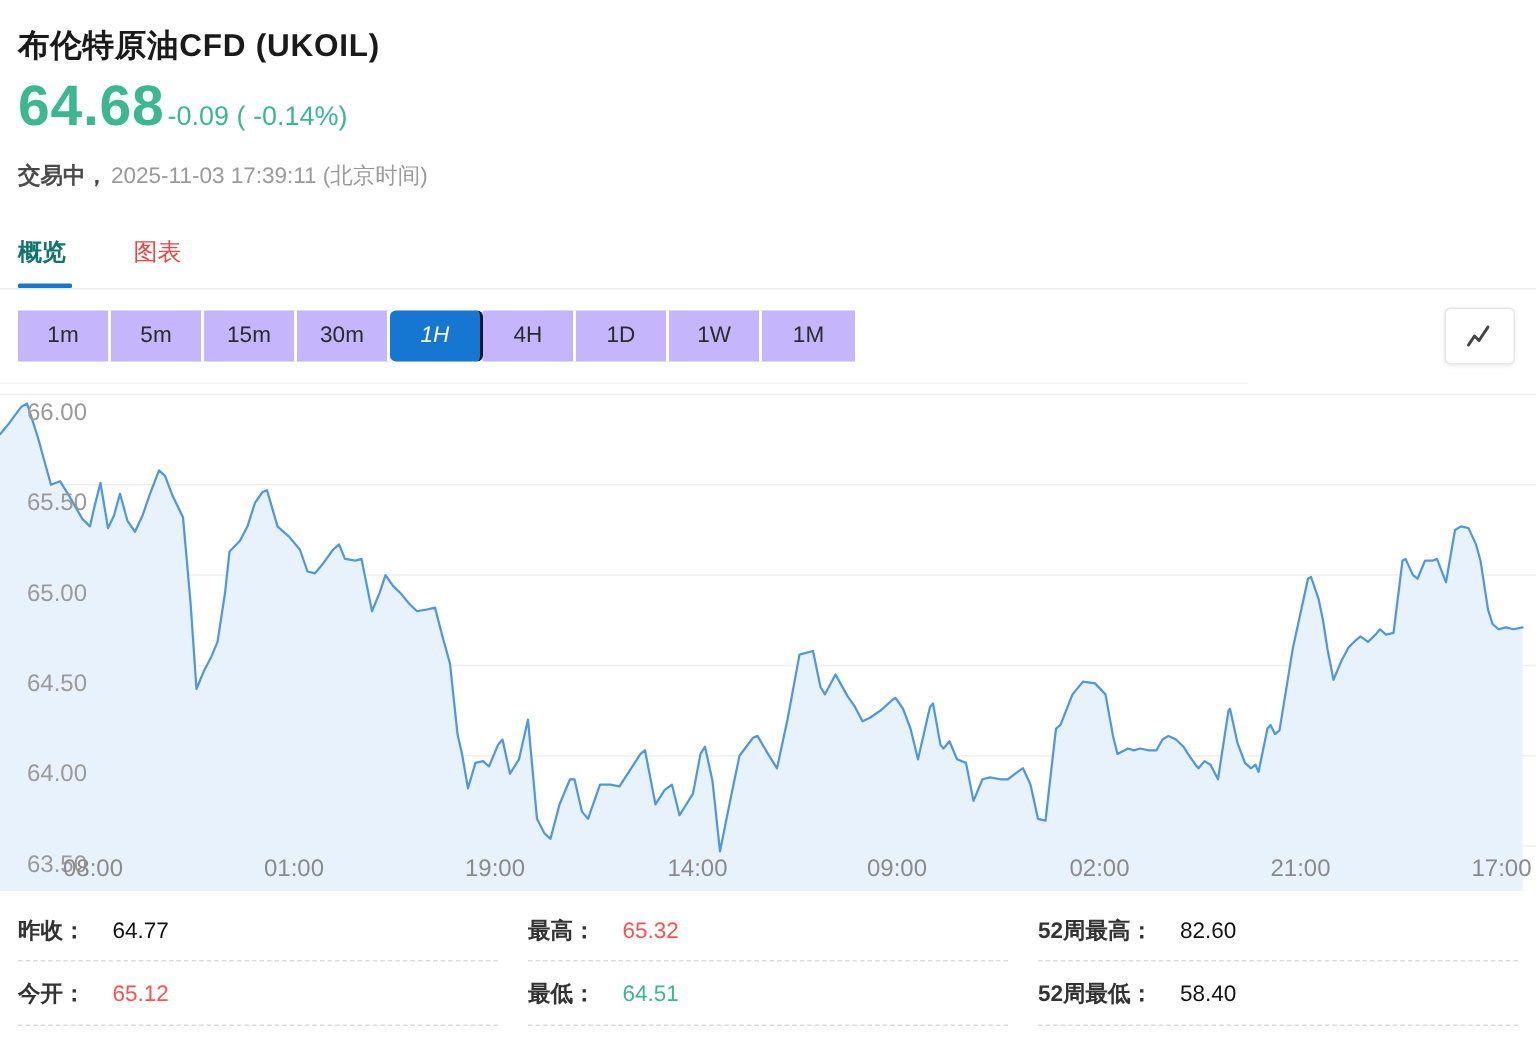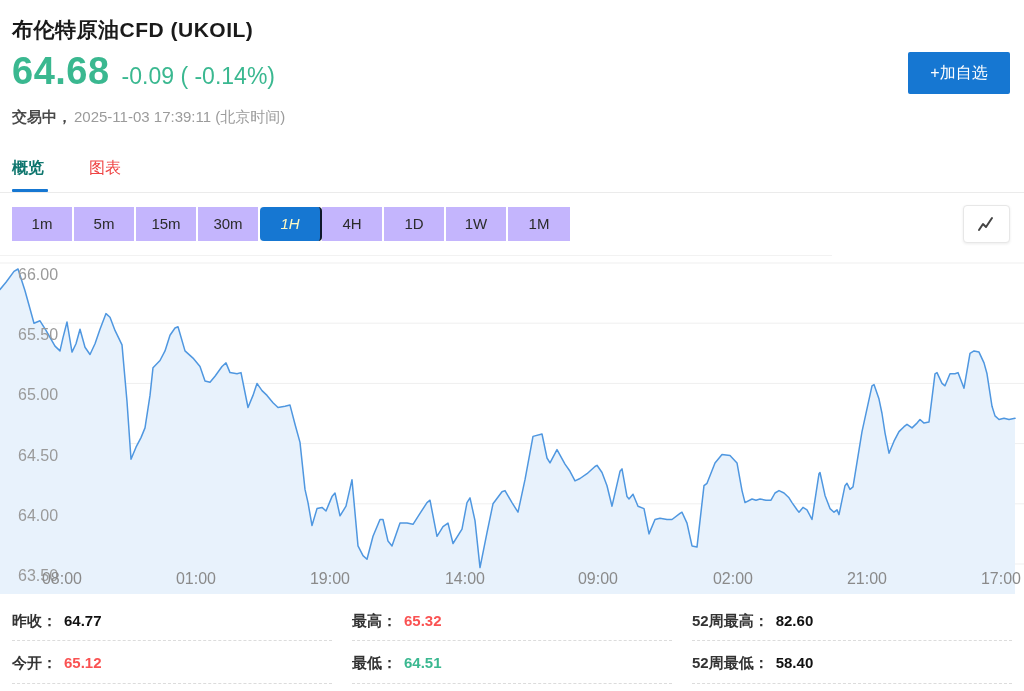--- a/index.html
+++ b/index.html
@@ -4,21 +4,21 @@
 <style>
   * { margin:0; padding:0; box-sizing:border-box; }
   html,body { background:#fff; }
   body { font-family:"Liberation Sans","DejaVu Sans",sans-serif; color:#222; }
   .page { position:relative; width:1024px; height:691px; background:#fff; overflow:hidden; }
 
   .title { position:absolute; left:12px; top:16px; font-size:21px; font-weight:600; color:#1a1a1a; letter-spacing:.5px; }
 
   .price-row { position:absolute; left:12px; top:50px; }
   .price { font-size:38px; font-weight:700; color:var(--green); letter-spacing:.5px; }
-  .change { font-size:23px; font-weight:500; color:var(--green); margin-left:12px; }
+  .change { font-size:18px; font-weight:500; color:var(--green); margin-left:2px; }
 
   .status-row { position:absolute; left:12px; top:108px; font-size:15px; }
   .status { color:#4a4a4a; font-weight:600; }
   .timestamp { color:#9b9b9b; margin-left:2px; }
 
   .add-btn { position:absolute; left:908px; top:52px; width:102px; height:42px; background:var(--accent);
              color:#fff; font-size:16px; border:none; border-radius:2px; cursor:pointer;
              font-family:inherit; }
 
   .tabs { position:absolute; left:12px; top:158px; height:24px; }
@@ -39,40 +39,39 @@
 
   .chart { position:absolute; left:0; top:255px; width:832px; height:338px; border-top:1px solid #f2f2f2; }
   .chart svg { display:block; }
 
   .stats { position:absolute; left:0; top:601px; width:1024px; }
   .stats-col { position:absolute; top:0; width:320px; }
   .stats-col.c0 { left:12px; } .stats-col.c1 { left:352px; } .stats-col.c2 { left:692px; }
   .stat-row { height:40px; line-height:40px; border-bottom:1px dashed #dcdcdc; font-size:15px; }
   .stat-row:last-child { height:43px; line-height:43px; }
   .stat-label { color:#333; font-weight:600; }
-  .stat-value { color:#111; font-weight:700; margin-left:7px; }
+  .stat-value { color:#111; font-weight:400; margin-left:18px; }
   .stat-value.red { color:var(--red); }
   .stat-value.green { color:var(--green); }
 </style>
 </head>
 <body>
 
 <div class="page">
 
   <div class="title">布伦特原油CFD (UKOIL)</div>
 
   <div class="price-row">
     <span class="price">64.68</span><span class="change">-0.09 ( -0.14%)</span>
   </div>
 
   <div class="status-row">
     <span class="status">交易中，</span><span class="timestamp">2025-11-03 17:39:11 (北京时间)</span>
   </div>
 
-  <button class="add-btn">+加自选</button>
 
   <div class="tabs" id="tabs"><span class="tab active">概览</span><span class="tab">图表</span></div>
   <div class="tab-underline"></div>
   <div class="tabs-divider"></div>
 
   <div class="toolbar" id="toolbar">
       <div class="tb-btn">1m</div>
       <div class="tb-btn">5m</div>
       <div class="tb-btn">15m</div>
       <div class="tb-btn">30m</div>

